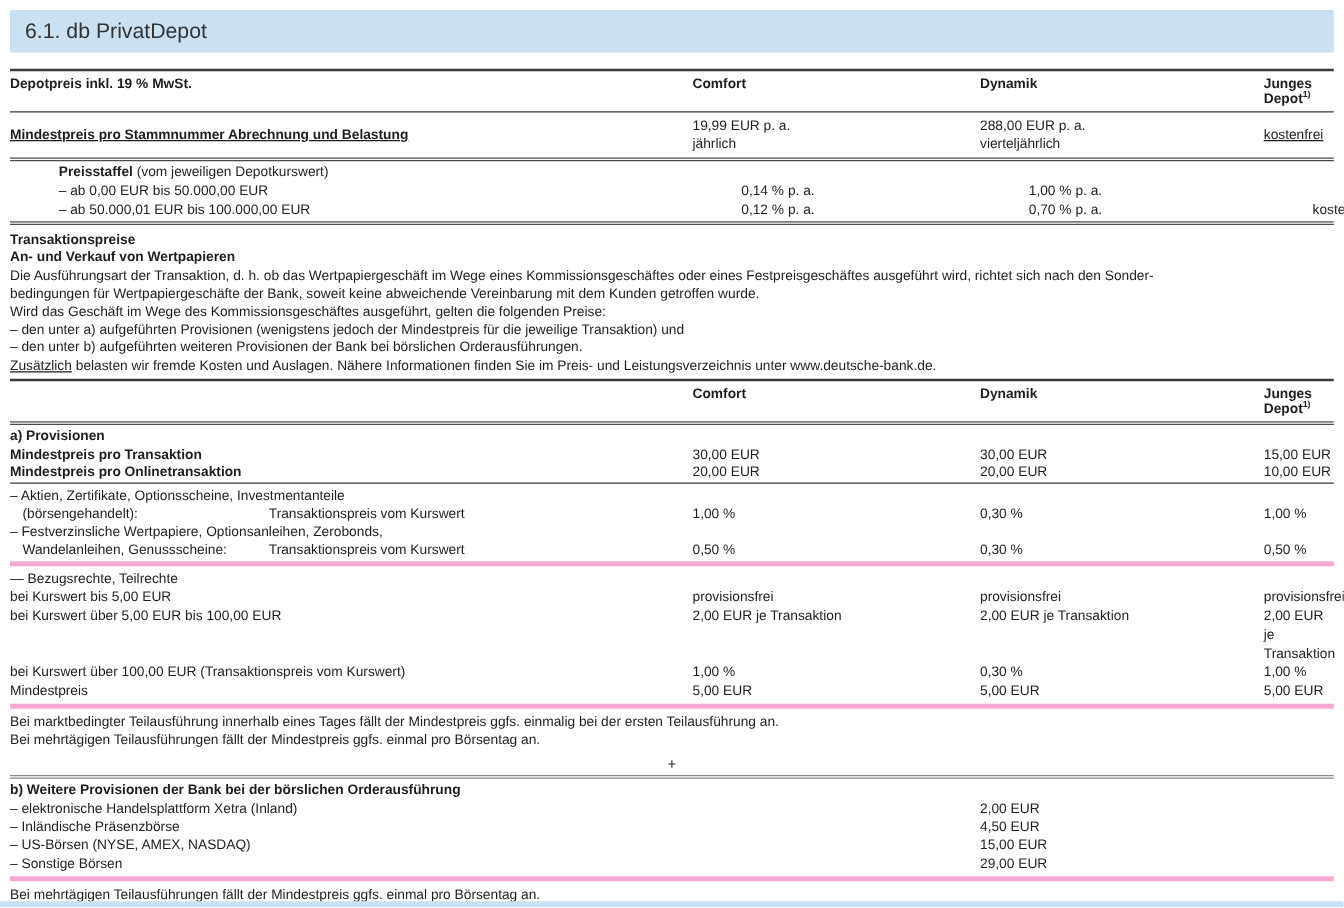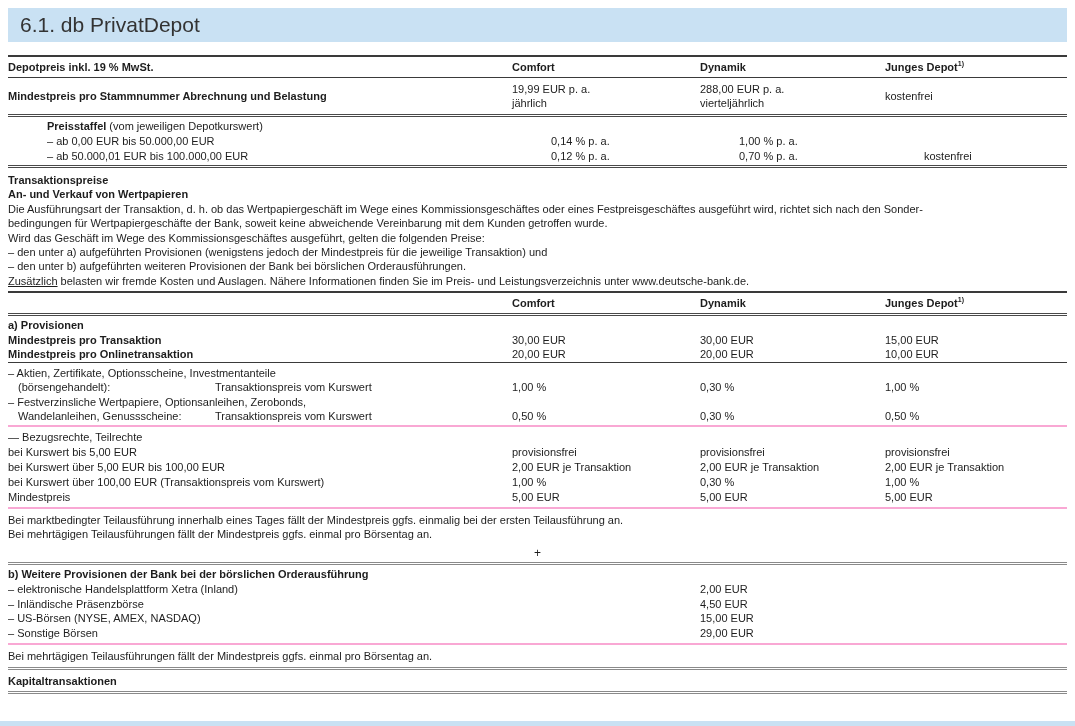--- a/index.html
+++ b/index.html
@@ -11,41 +11,41 @@
     position:relative;
   }
   .page { padding:0 8px; }
   .band {
     margin-top:8px;
     height:34px;
     background:#c9e1f3;
     display:flex;
     align-items:center;
     padding-left:12px;
-    font-size:21px;
+    font-size:17px;
     color:#333;
   }
   .gap { height:13px; }
 
   
-  .grid { display:grid; grid-template-columns:504px 188px 185px 1fr; align-items:start; }
+  .grid { display:grid; grid-template-columns:504px 188px 185px 1fr; align-items:start;gap:42px; }
   .b { font-weight:bold; }
   .u { text-decoration:underline; }
   sup { font-size:7px; vertical-align:super; line-height:0; }
 
   .rule-top-2 { border-top:2px solid #3a3a3a; }
   .rule-bot-1 { border-bottom:1px solid #3a3a3a; }
-  .rule-bot-2 { border-bottom:2px solid #f9a8d4; }
+  .rule-bot-2 { border-bottom:4px solid #f9a8d4; }
   .rule-bot-d { border-bottom:3px double #4a4a4a; }
   .rule-bot-g { border-bottom:3px double #8a8a8a; }
 
   .t1-header { padding:4px 0 4px 0; }
   .t1-row1 { padding:3px 0; }
   .t1-row1 .lines { line-height:14px; padding-top:1px; }
-  .t1-row1 .vcenter { display:flex; align-items:center; height:30px; }
+  .t1-row1 .vcenter { display:flex; align-items:center; height:30px;text-decoration:underline; }
   .staffel { padding:2px 0 1px 0; }
   .staffel .line { line-height:15px;padding-left:39px; }
 
   .textblock { padding:5px 0 3px 0; }
   .textblock div { line-height:14.4px; }
   .textblock .b { line-height:14.4px; }
 
   .t2-header { padding:4px 0; }
 
   .sec-a { padding:2px 0 1px 0; }

